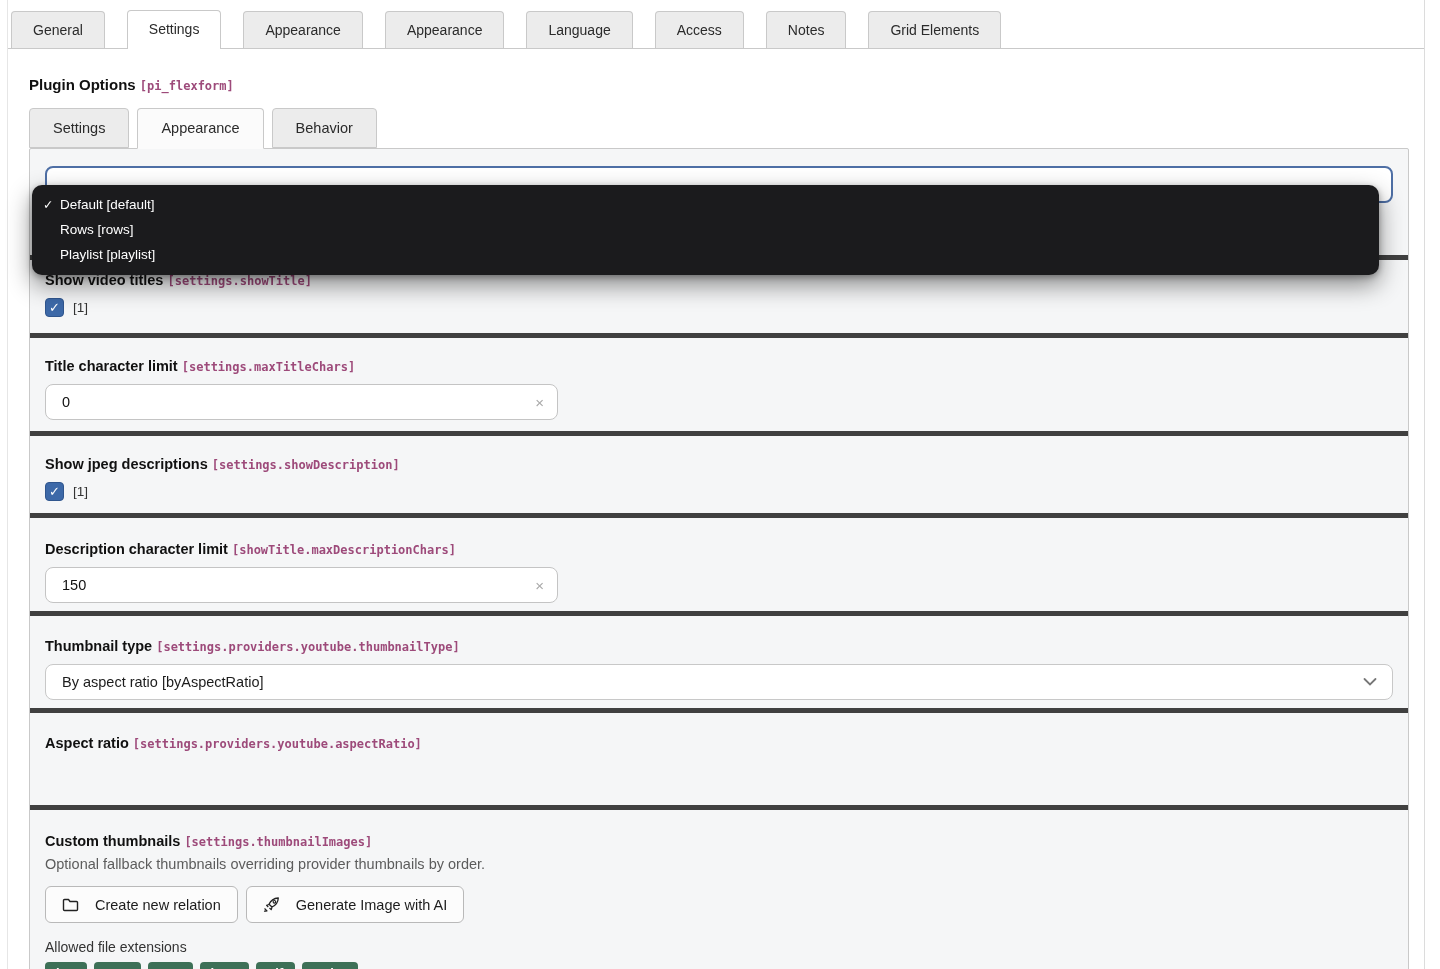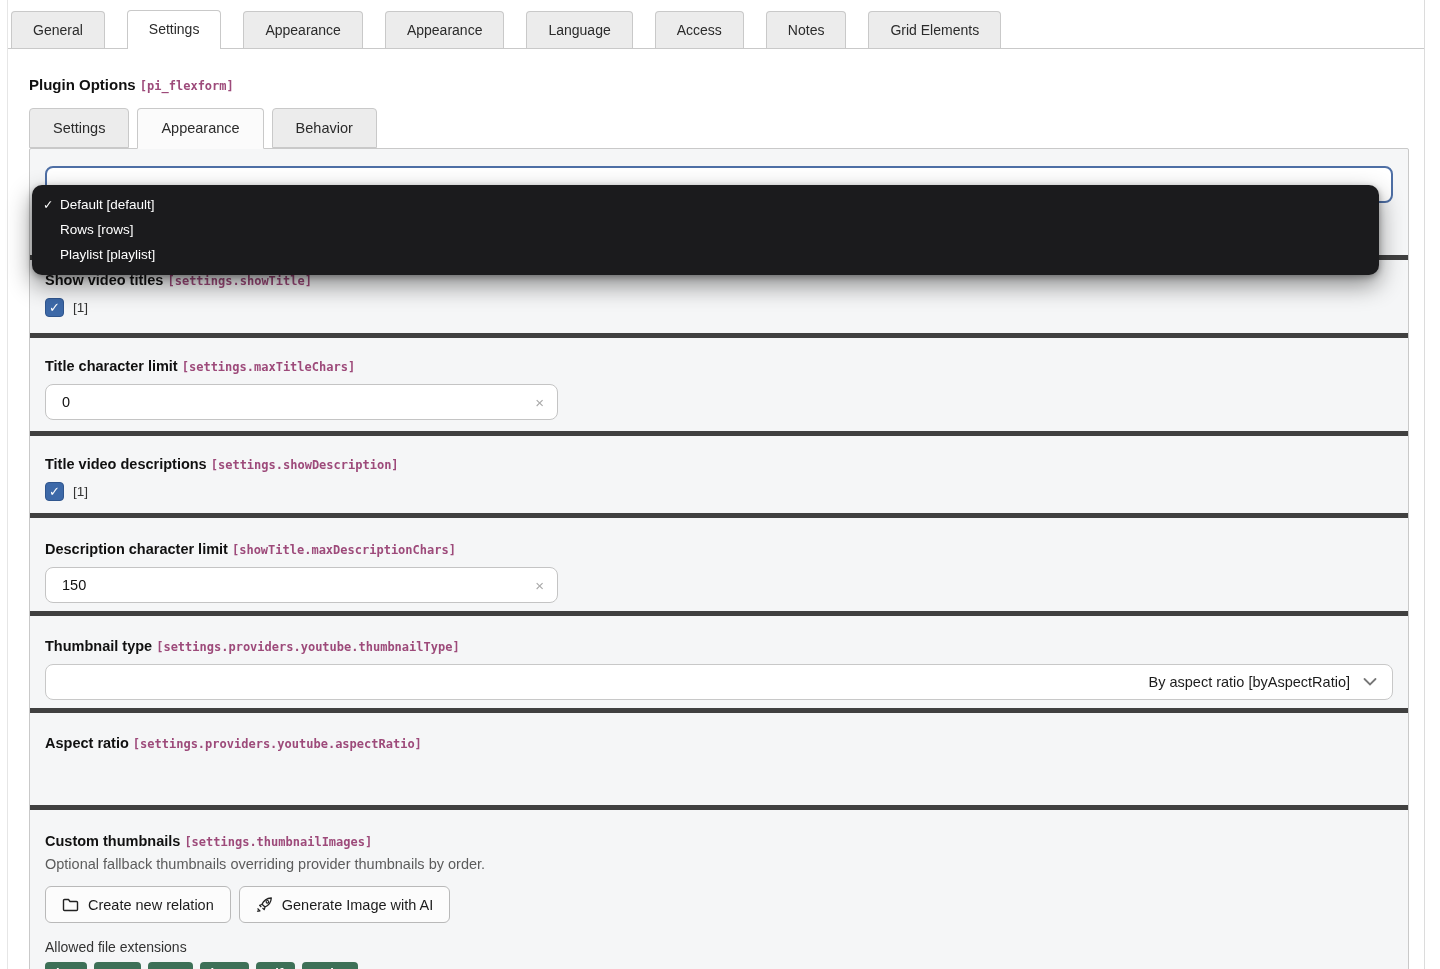--- a/index.html
+++ b/index.html
@@ -55,27 +55,27 @@
   .checkval { font-size:13.5px; color:#333; }
 
   
   .input-wrap { position:relative; width:513px; }
   .text-input { width:100%; height:36px; background:#fff; border:1px solid #c4c4c4; border-radius:8px;
                 padding:0 36px 0 16px; font-size:14.5px; color:#111; font-family:inherit; }
   .clear-x { position:absolute; right:14px; top:50%; transform:translateY(-50%); color:#a9a9a9; font-size:15px; cursor:pointer; }
 
   
   .select-box { position:relative; display:flex; align-items:center; width:100%; height:36px; background:#fff;
-                border:1px solid #c8c8c8; border-radius:8px; padding:0 42px 0 16px; font-size:14.5px; color:#1c1c1c; cursor:pointer;justify-content:flex-end; }
+                border:1px solid #c8c8c8; border-radius:8px; padding:0 42px 0 16px; font-size:14.5px; color:#1c1c1c; cursor:pointer; }
   .chev { position:absolute; right:15px; top:50%; transform:translateY(-50%); }
 
   
   .fdesc { font-size:14.5px; color:#5c5c5c; margin:-3px 0 14px 0; }
   .btnrow { display:flex; gap:8px; }
-  .btn { display:inline-flex; align-items:center; gap:9px; height:37px; padding:0 16px; background:#fcfcfc;
+  .btn { display:inline-flex; align-items:center; gap:16px; height:37px; padding:0 16px; background:#fcfcfc;
          border:1px solid #b9b9b9; border-radius:6px; font-size:14.5px; color:#1c1c1c; cursor:pointer; }
   .ext-label { font-size:14px; color:#333; margin:16px 0 7px 0; }
   .badges { display:flex; gap:7px; }
   .badge { background:#3d7057; color:#fff; font-size:13px; font-weight:bold; padding:3px 11px 4px 11px;
            border-radius:4px; letter-spacing:.2px; }
 </style>
 </head>
 <body>
 
 <div class="outer">
@@ -143,21 +143,21 @@
           <span class="tag">[settings.maxTitleChars]</span>
         </div>
         <div class="input-wrap">
           <input class="text-input" type="text" value="0" style="">
           <span class="clear-x">×</span>
         </div>
       </div>
 
       <div class="frow row-showdesc">
         <div class="flabel">
-          <span>Title video descriptions</span>
+          <span>Show jpeg descriptions</span>
           <span class="tag">[settings.showDescription]</span>
         </div>
         <div class="checkrow">
           <div class="checkbox">
             <span>✓</span>
           </div>
           <span class="checkval">[1]</span>
         </div>
       </div>
 

